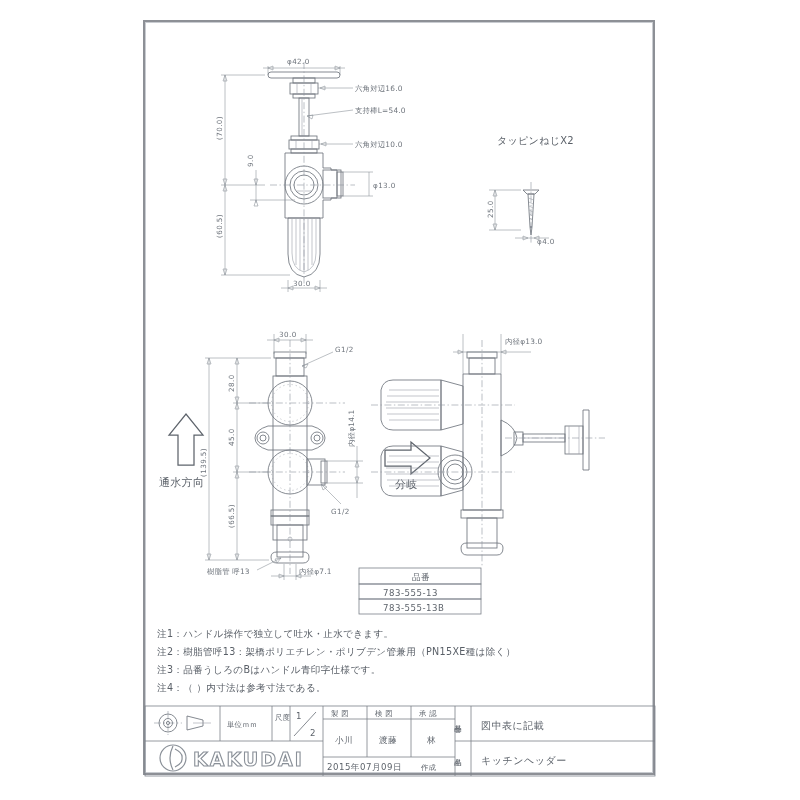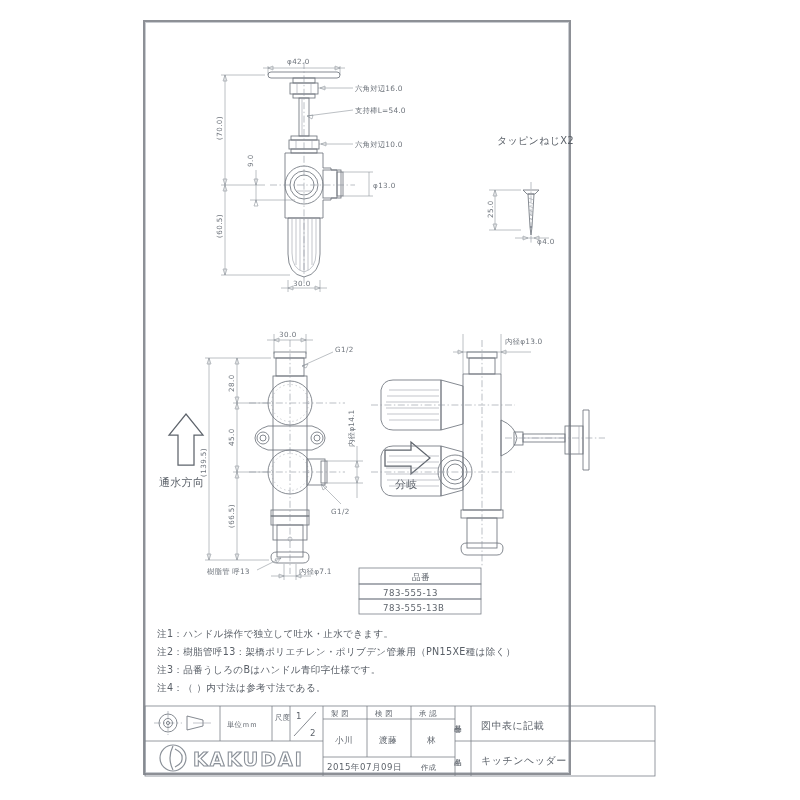--- a/index.html
+++ b/index.html
@@ -1,18 +1,18 @@
 <!DOCTYPE html>
 <html><head>
 <meta charset="utf-8">
 <style>
   html,body{margin:0;padding:0;background:#ffffff;}
   body{width:800px;height:800px;overflow:hidden;font-family:"DejaVu Sans","Liberation Sans",sans-serif;}
   #sheet{position:absolute;left:0;top:0;width:800px;height:800px;background:#fff;}
-  .frame{position:absolute;left:143px;top:20px;width:428px;height:755px;border:2px solid #8d9096;box-sizing:border-box;background:#fff;}
+  .frame{position:absolute;left:143px;top:20px;width:512px;height:755px;border:2px solid #8d9096;box-sizing:border-box;background:#fff;}
   .frame-inner{position:absolute;left:0;top:0;right:0;bottom:0;border:1px solid #c9ccd1;box-sizing:border-box;}
   svg{position:absolute;left:0;top:0;overflow:visible;}
   .dimtxt{font-family:"DejaVu Sans","Liberation Sans",sans-serif;font-size:7.2px;fill:#6e747c;letter-spacing:.4px;}
   .dimtxt.jp{font-size:7.4px;letter-spacing:.2px;}
   .notetxt{font-size:9.6px;fill:#595f67;letter-spacing:.3px;}
   .tbtxt{font-size:8.6px;fill:#5d636b;letter-spacing:.5px;}
   .tbtxt.small{font-size:7.4px;letter-spacing:.2px;}
   .tbtxt.big{font-size:10px;}
   .ln{stroke:#6f757d;fill:none;stroke-width:.85;}
   .ln-th{stroke:#5e646c;fill:none;stroke-width:1.25;}

